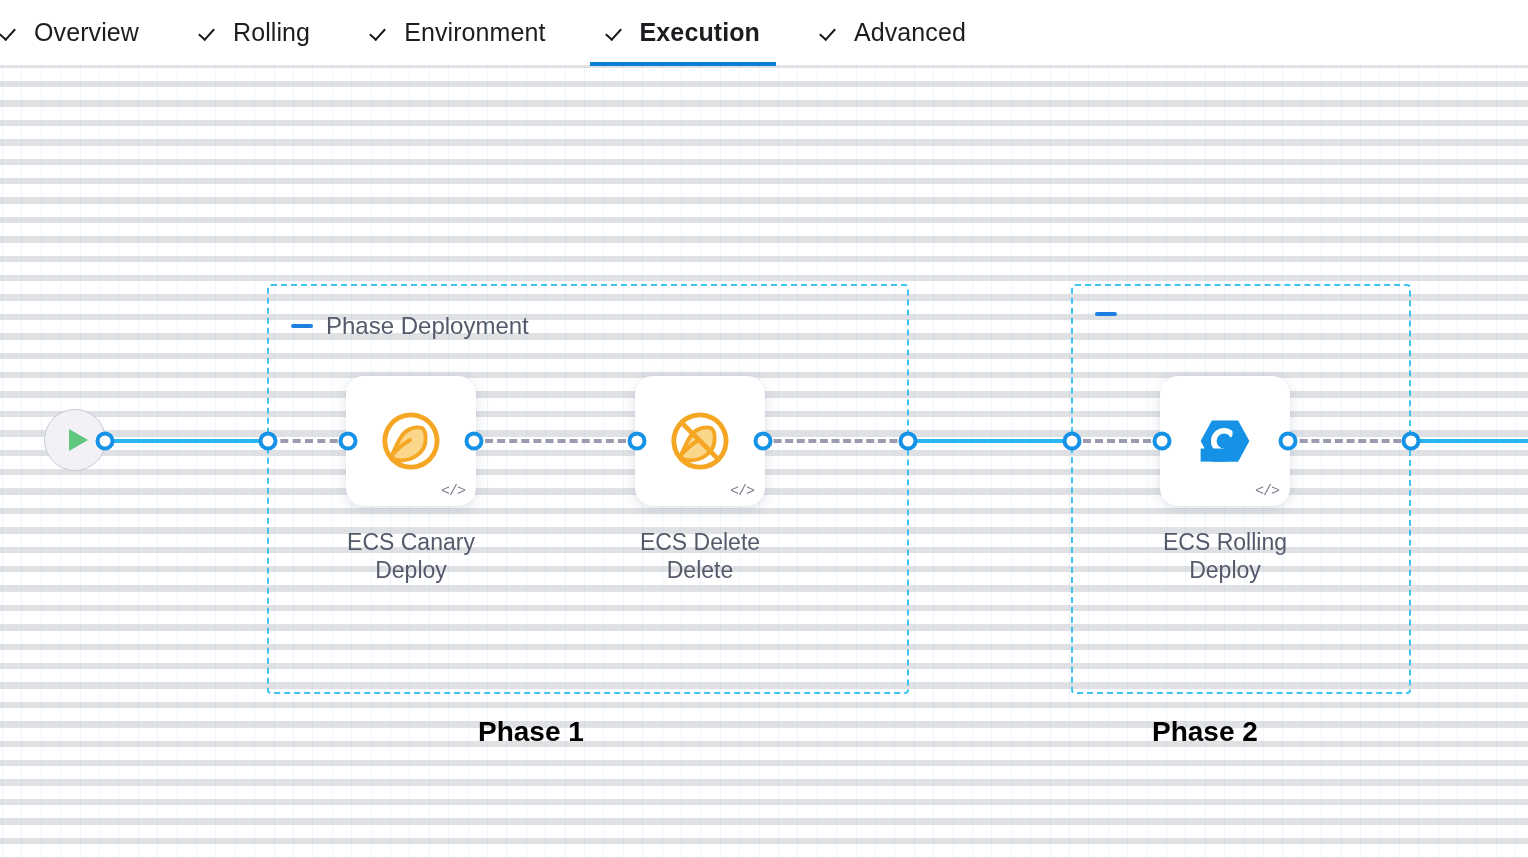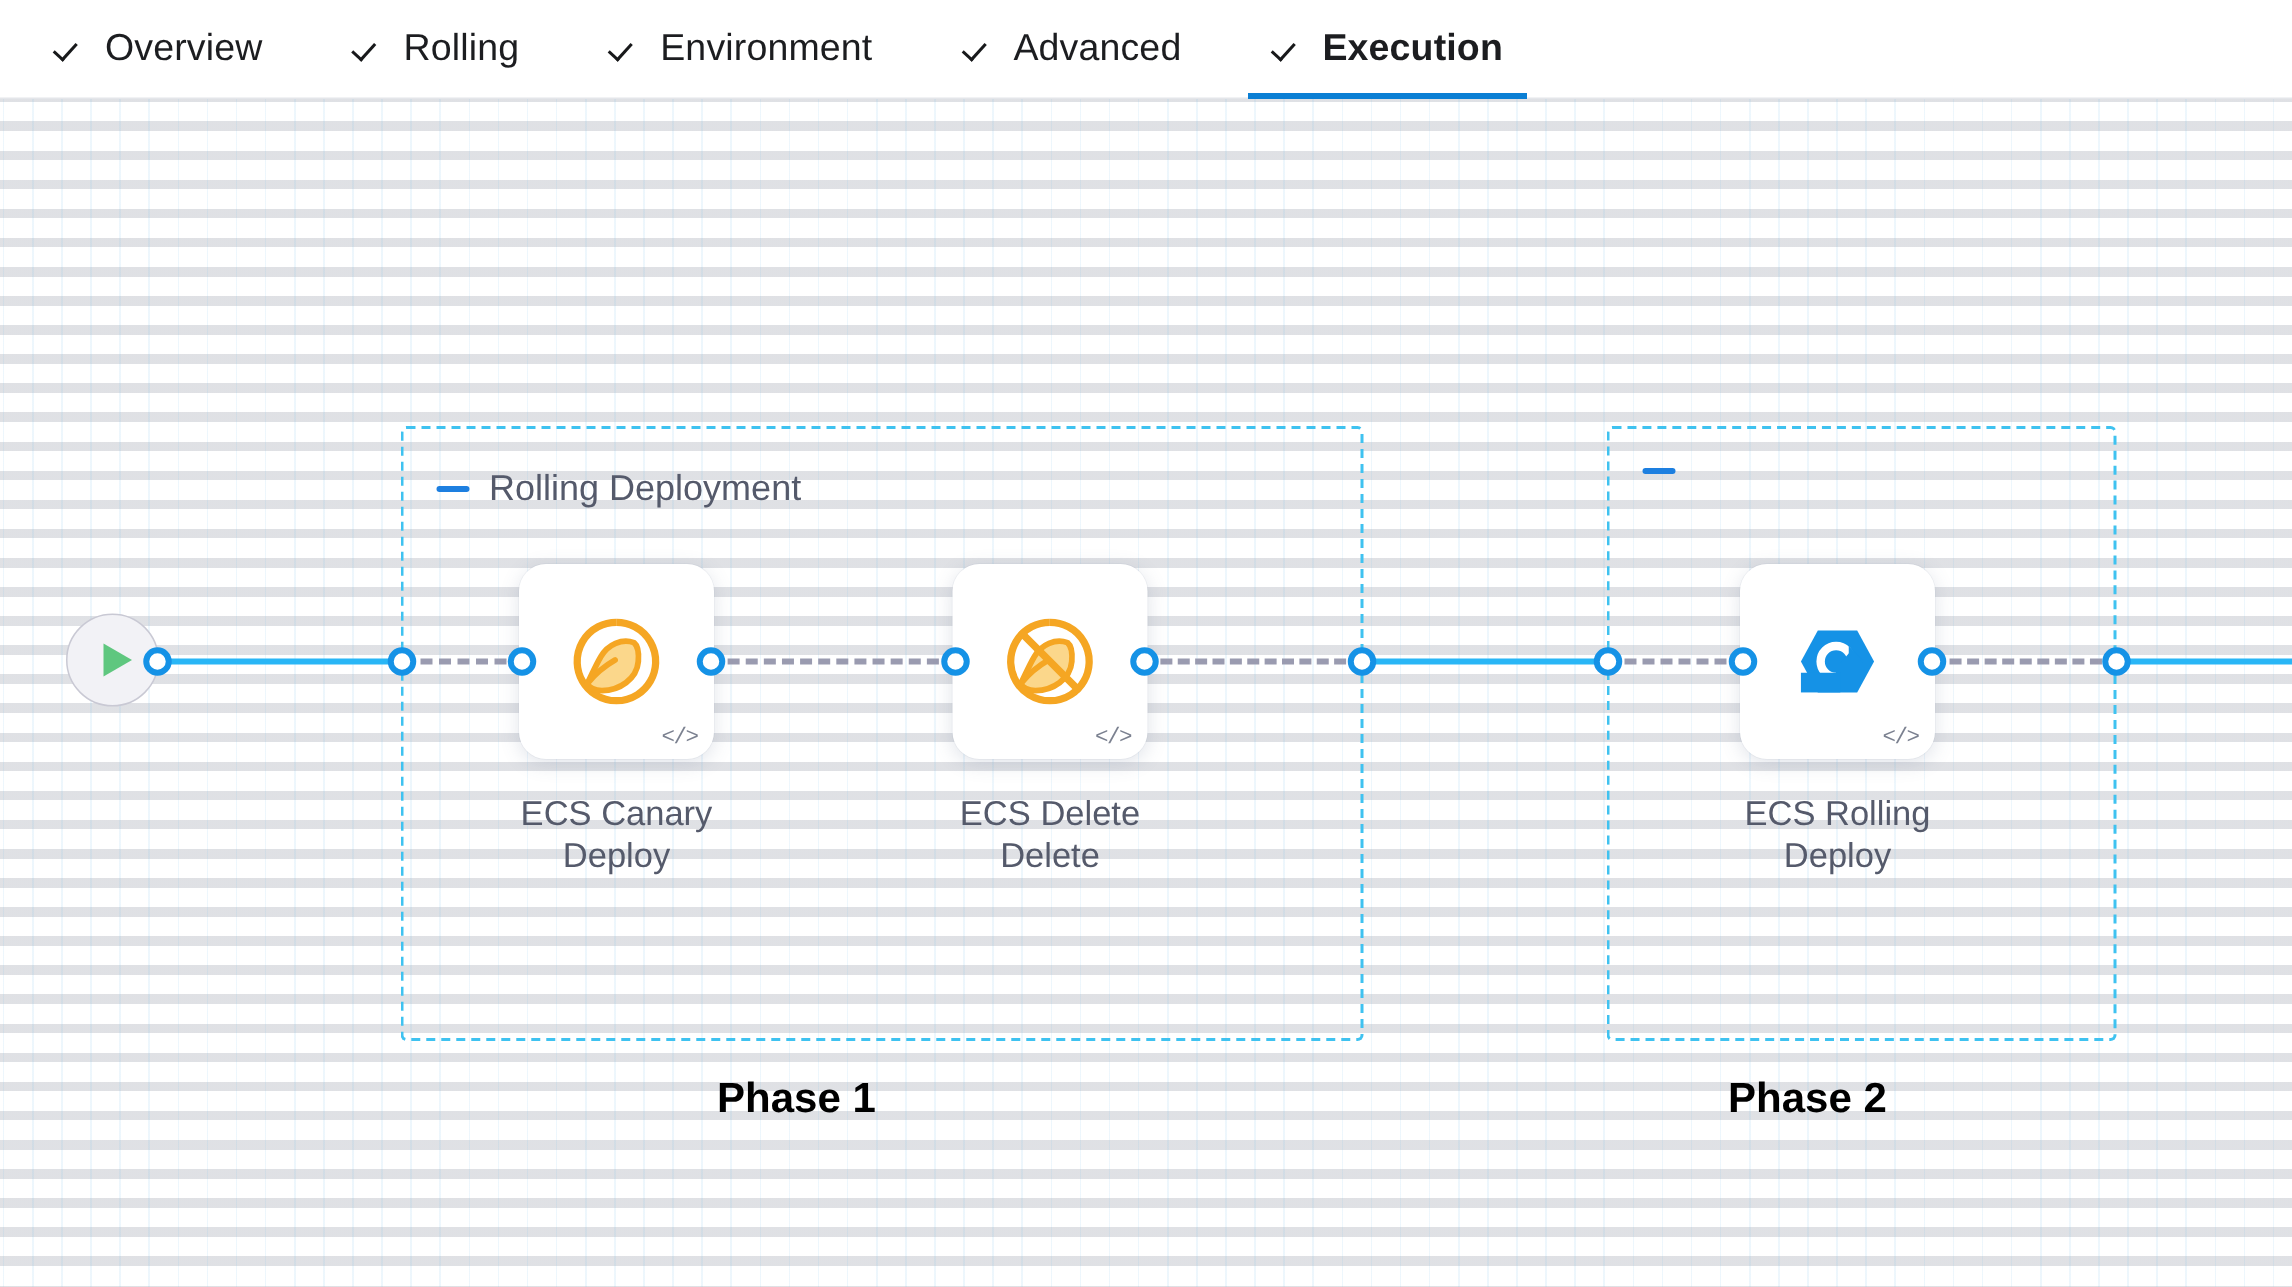--- a/index.html
+++ b/index.html
@@ -13,21 +13,20 @@
   }
 
   
   .header {
     position: relative;
     height: 66px;
     background: #ffffff;
     border-bottom: 1px solid #e4e6ea;
     display: flex;
     align-items: center;
-    padding-left: 36px;
   }
   .tab {
     display: flex;
     align-items: center;
     height: 66px;
     position: relative;
     margin-right: 60px;
     cursor: pointer;
     white-space: nowrap;
   }
@@ -218,36 +217,36 @@
     <span class="tab-label">Overview</span>
   </div>
   <div class="tab">
     <span class="check"></span>
     <span class="tab-label">Rolling</span>
   </div>
   <div class="tab">
     <span class="check"></span>
     <span class="tab-label">Environment</span>
   </div>
+  <div class="tab active">
+    <span class="check"></span>
+    <span class="tab-label">Execution</span>
+  </div>
   <div class="tab">
     <span class="check"></span>
     <span class="tab-label">Advanced</span>
-  </div>
-  <div class="tab active">
-    <span class="check"></span>
-    <span class="tab-label">Execution</span>
   </div>
 </div>
 
 <div class="canvas">
 
   <div class="group" style="left:267px; top:218px; width:642px; height:410px;">
     <div class="group-header">
       <span class="group-collapse"></span>
-      <span class="group-title">Rolling Deployment</span>
+      <span class="group-title">Phase Deployment</span>
     </div>
   </div>
 
   <div class="group" style="left:1071px; top:218px; width:340px; height:410px;">
     <div class="group-header">
       <span class="group-collapse"></span>
     </div>
   </div>
 
   <div class="line-solid" style="left:104px; top:375px; width:167px;"></div>

